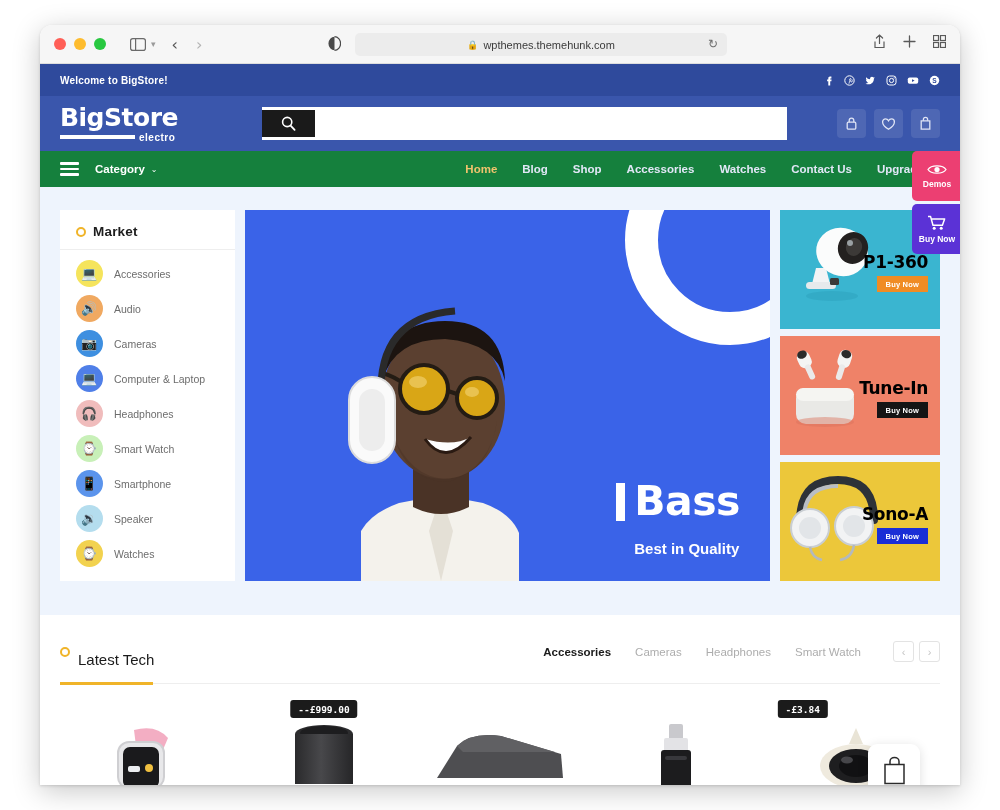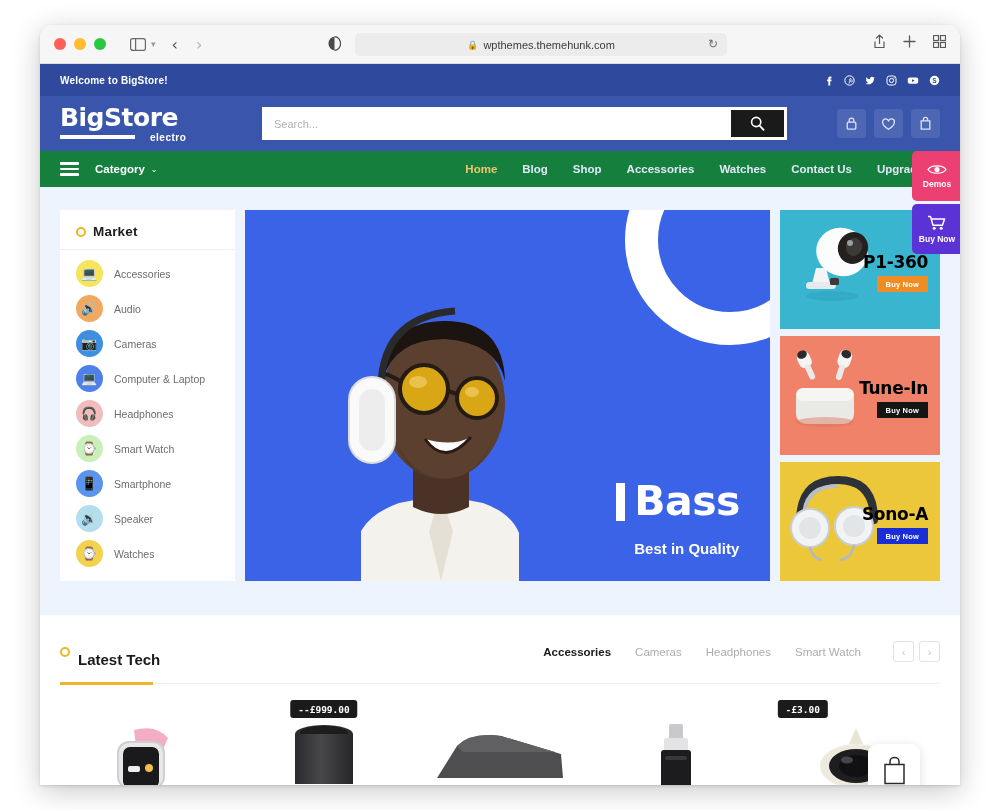--- a/index.html
+++ b/index.html
@@ -106,21 +106,21 @@
     background: #3a56ac;
     display: flex; align-items: center;
     padding: 16px 20px;
   }
   .logo { width: 180px; }
   .logo .l-main {
     color: #ffffff; font-size: 25px; font-weight: bold;
     letter-spacing: -0.5px; line-height: 1; font-family: "DejaVu Sans", sans-serif;
   }
   .logo .l-sub {
-    display: flex; align-items: center; gap: 15px;
+    display: flex; align-items: center; gap: 4px;
     margin-top: 2px;
   }
   .logo .l-rule { width: 75px; height: 4px; background: #ffffff; }
   .logo .l-sub-txt { color: #ffffff; font-size: 10px; font-weight: bold; letter-spacing: 0.5px; }
 
   .searchwrap {
     width: 525px; height: 33px;
     background: #ffffff;
     display: flex; align-items: center;
     margin-left: 22px;
@@ -284,21 +284,21 @@
   }
   .promo.p1 .pbuy { background: #f08c24; }
   .promo.p2 .pbuy { background: #151515; }
   .promo.p3 .pbuy { background: #1a2ed6; }
   .promo .pimg { position: absolute; left: 6px; top: 8px; }
 
   
   .latest { background: #ffffff; padding: 20px 20px 0 20px; position: relative; }
   .lt-head { display: flex; align-items: center; }
   .lt-title { display: flex; align-items: center; gap: 8px; }
-  .lt-title .lt { font-size: 15px; font-weight: bold; color: #1b1b1b; margin-top: 16px; }
+  .lt-title .lt { font-size: 15px; font-weight: normal; color: #1b1b1b; margin-top: 16px; }
   .lt-tabs { margin-left: auto; display: flex; align-items: center; gap: 24px; }
   .lt-tabs .tb { font-size: 11.5px; color: #adadad; cursor: pointer; }
   .lt-tabs .tb.active { color: #1b1b1b; font-weight: bold; }
   .lt-arrows { display: flex; gap: 5px; margin-left: 8px; }
   .lt-arrows .aw {
     width: 21px; height: 21px; border: 1px solid #e3e3e3;
     border-radius: 3px; display: flex; align-items: center; justify-content: center;
     color: #c5c5c5; font-size: 11px; cursor: pointer;
   }
   .lt-rule { margin-top: 15px; height: 1px; background: #eeeeee; position: relative; }
@@ -437,21 +437,20 @@
     <div class="header">
       <div class="logo">
         <div class="l-main">BigStore</div>
         <div class="l-sub">
           <span class="l-rule"></span>
           <span class="l-sub-txt">electro</span>
         </div>
       </div>
 
       <div class="searchwrap">
-        <input type="text" placeholder="Search..." style="">
         <button class="search-btn">
           <svg width="17" height="17" viewBox="0 0 17 17">
               <circle cx="7.2" cy="7" r="4.6" fill="none" stroke="#fff" stroke-width="1.6"></circle>
               <line x1="10.6" y1="10.6" x2="14.6" y2="14.8" stroke="#fff" stroke-width="1.8" stroke-linecap="round"></line>
             </svg>
         </button>
       </div>
 
       <div class="hdr-icons">
         <span class="hdr-ico">
@@ -717,21 +716,21 @@
           <svg class="pv" width="52" height="66" viewBox="0 0 52 66">
             <rect x="19" y="2" width="14" height="16" rx="2" fill="#c9c9cd"></rect>
             <rect x="14" y="16" width="24" height="14" rx="2" fill="#e3e3e6"></rect>
             <rect x="11" y="28" width="30" height="38" rx="3" fill="#1c1c1e"></rect>
             <rect x="15" y="34" width="22" height="4" rx="2" fill="#38383c"></rect>
           </svg>
 
         </div>
 
         <div class="prod">
-          <span class="badge" style="left:22%">-£3.00</span>
+          <span class="badge" style="left:22%">-£3.84</span>
           <svg class="pv" width="98" height="64" viewBox="0 0 98 64" style="left:52%">
             <path d="M49 6 L42 22 L56 22 Z" fill="#e9e4d6"></path>
             <ellipse cx="49" cy="44" rx="36" ry="22" fill="#efeade"></ellipse>
             <ellipse cx="49" cy="44" rx="27" ry="17" fill="#1e1e20"></ellipse>
             <ellipse cx="49" cy="44" rx="17" ry="11" fill="#111113"></ellipse>
             <ellipse cx="40" cy="38" rx="6" ry="3.5" fill="#6a6a70" opacity="0.6"></ellipse>
           </svg>
         </div>
 
         <div class="cartfab">

